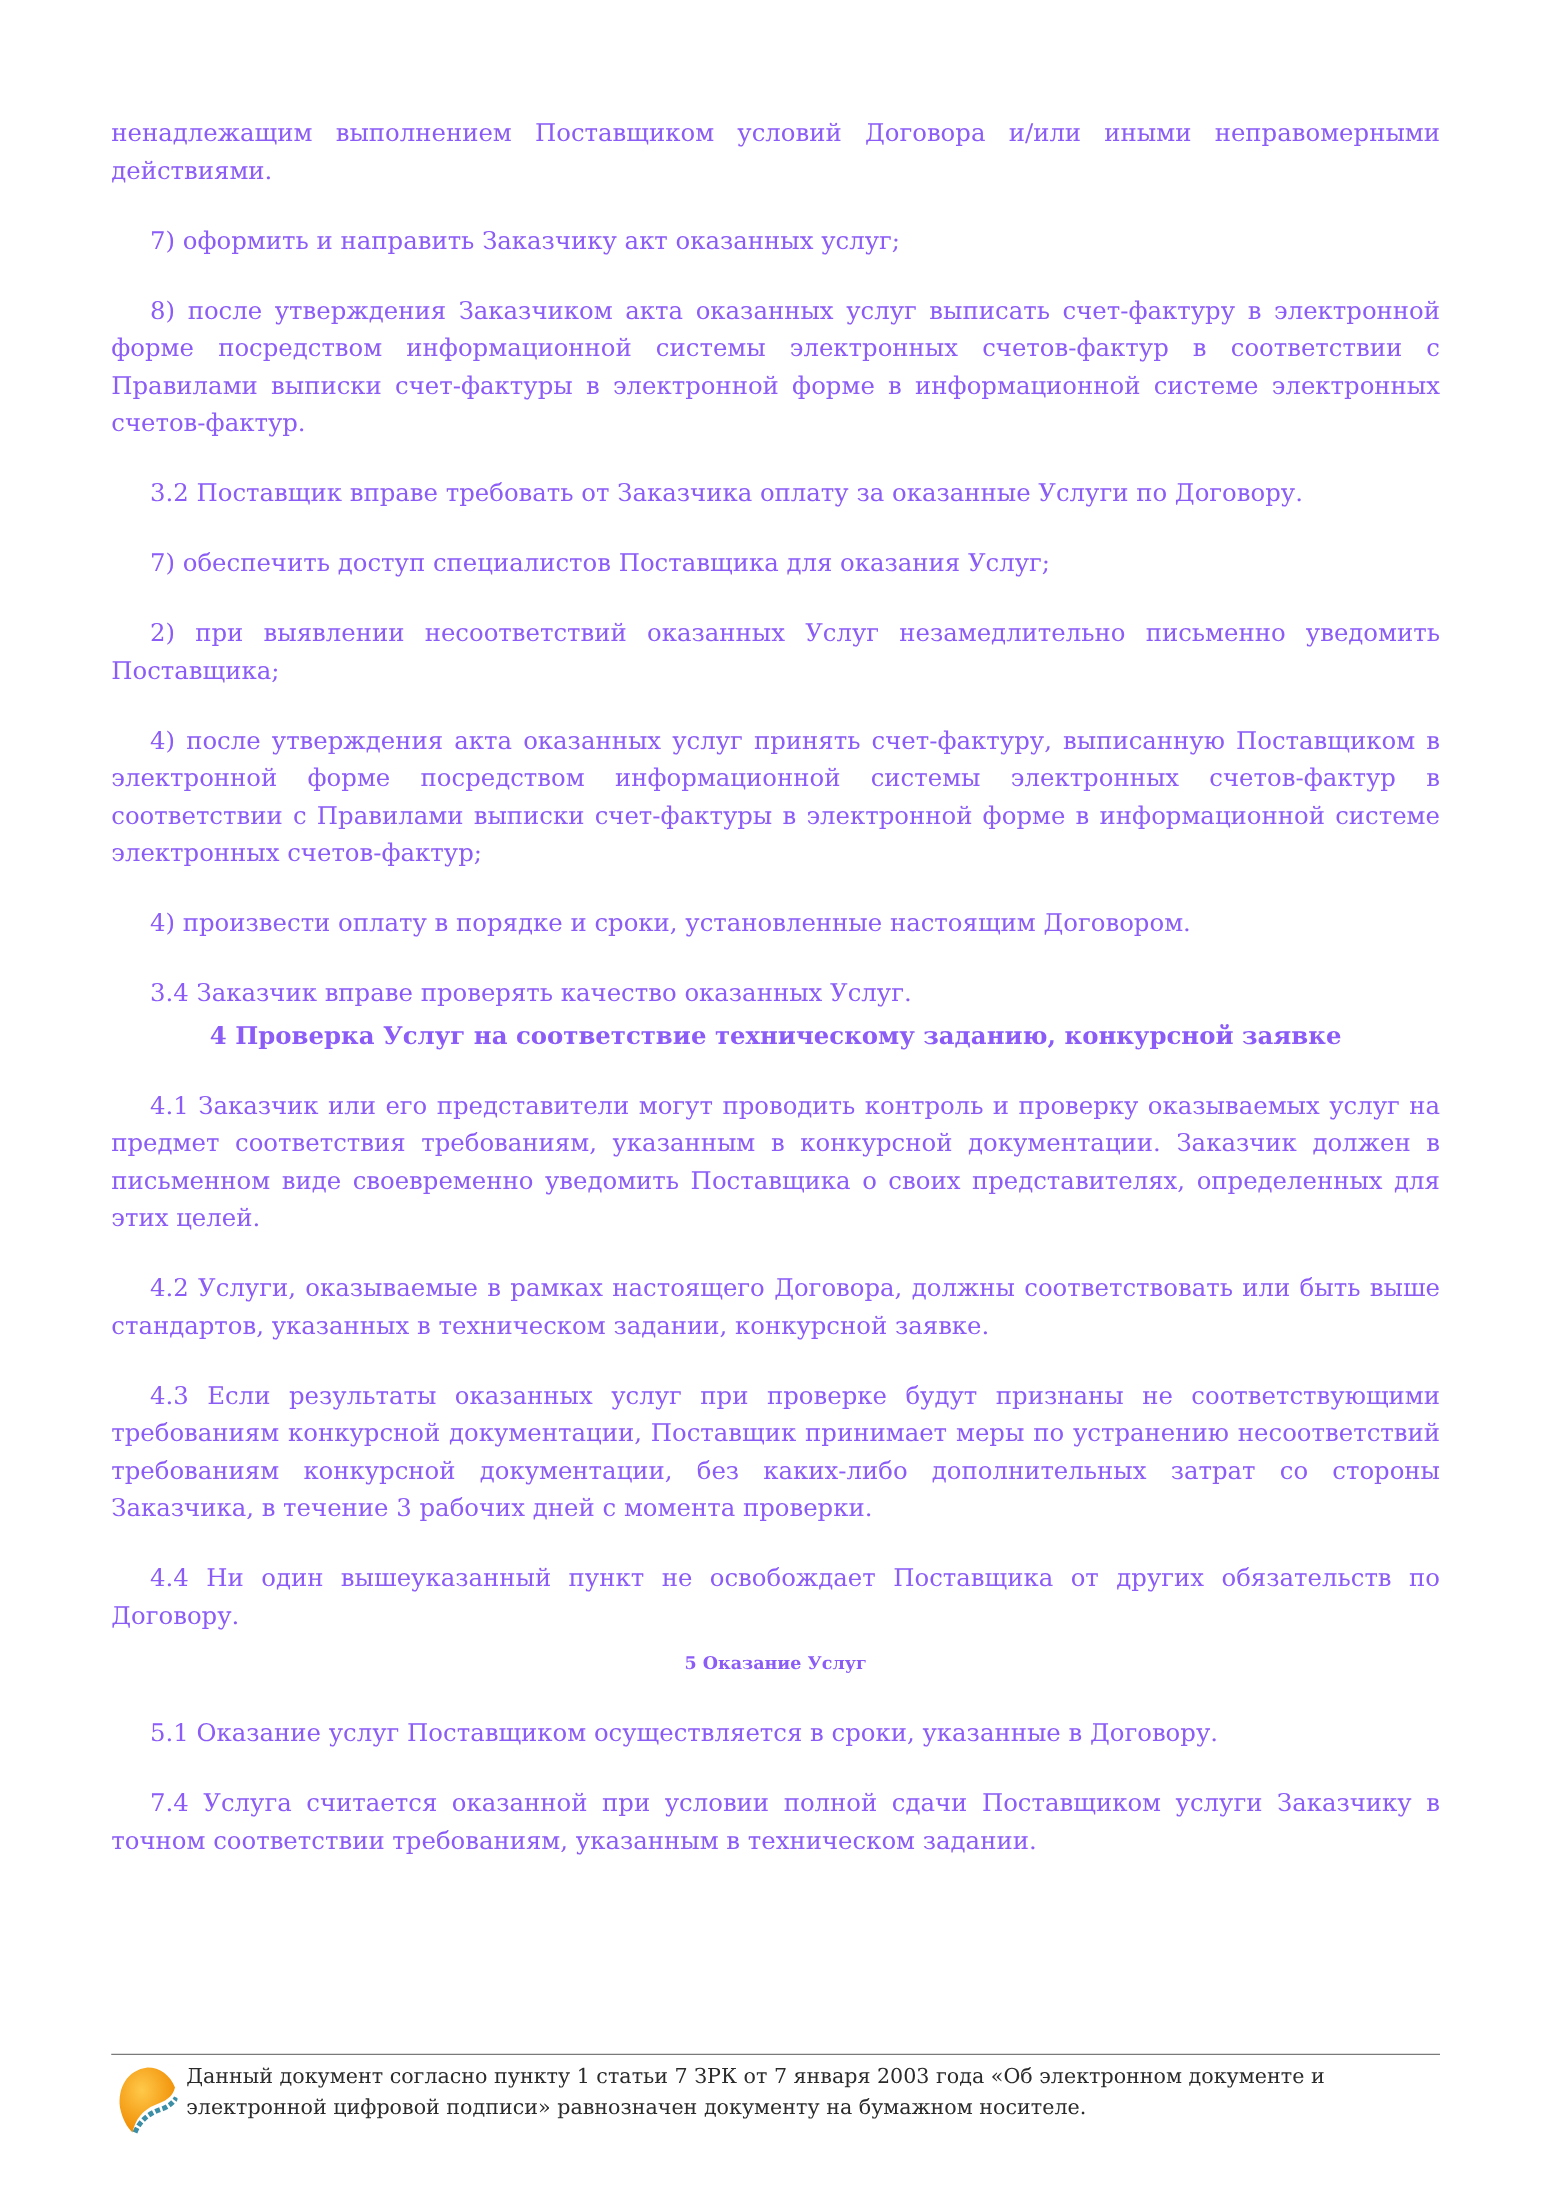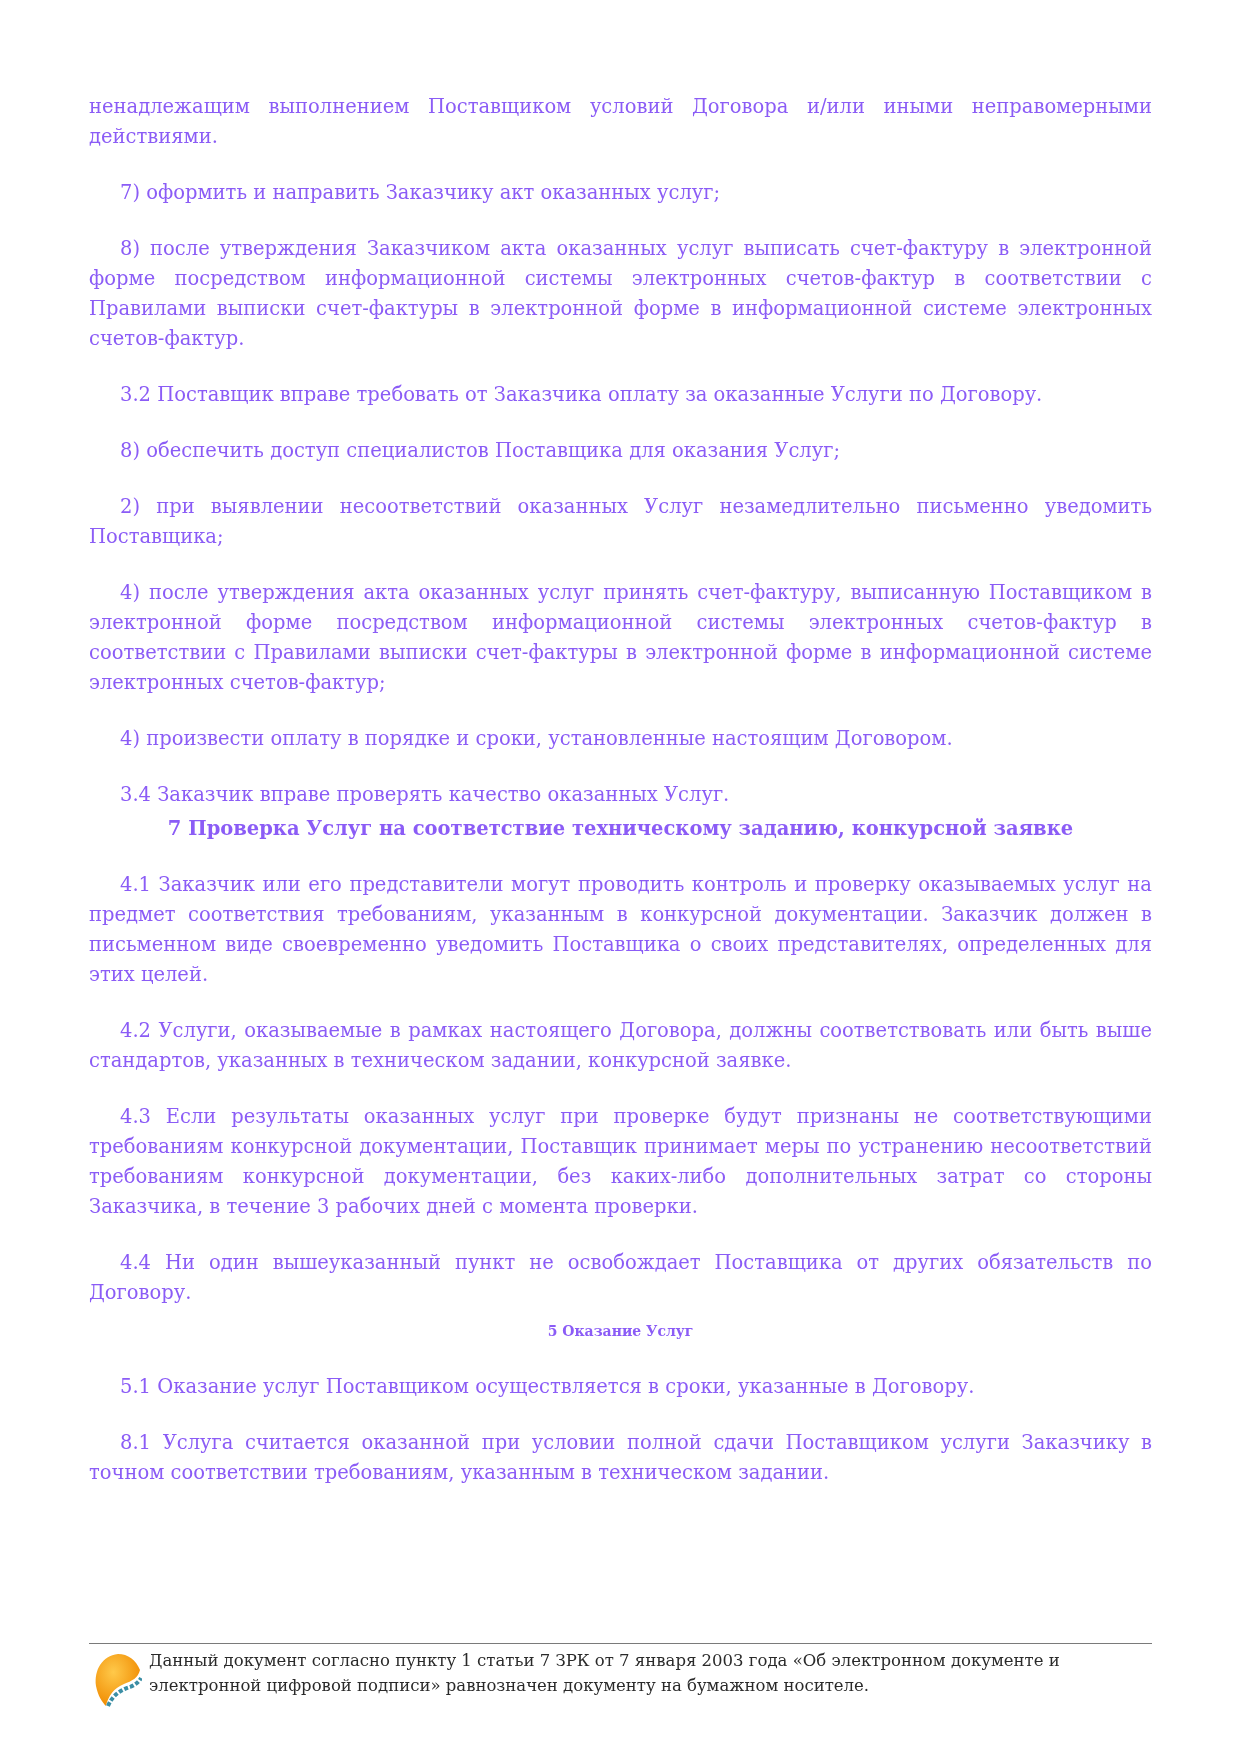--- a/index.html
+++ b/index.html
@@ -27,35 +27,35 @@
   .footer .text { position: absolute; left: 60px; top: 0; width: 1000px; }
 </style>
 </head>
 <body>
 
 <div class="page">
   <p class="p noindent">ненадлежащим выполнением Поставщиком условий Договора и/или иными неправомерными действиями.</p>
   <p class="p">7) оформить и направить Заказчику акт оказанных услуг;</p>
   <p class="p">8) после утверждения Заказчиком акта оказанных услуг выписать счет-фактуру в электронной форме посредством информационной системы электронных счетов-фактур в соответствии с Правилами выписки счет-фактуры в электронной форме в информационной системе электронных счетов-фактур.</p>
   <p class="p">3.2 Поставщик вправе требовать от Заказчика оплату за оказанные Услуги по Договору.</p>
-  <p class="p">8) обеспечить доступ специалистов Поставщика для оказания Услуг;</p>
+  <p class="p">7) обеспечить доступ специалистов Поставщика для оказания Услуг;</p>
   <p class="p">2) при выявлении несоответствий оказанных Услуг незамедлительно письменно уведомить Поставщика;</p>
   <p class="p">4) после утверждения акта оказанных услуг принять счет-фактуру, выписанную Поставщиком в электронной форме посредством информационной системы электронных счетов-фактур в соответствии с Правилами выписки счет-фактуры в электронной форме в информационной системе электронных счетов-фактур;</p>
   <p class="p">4) произвести оплату в порядке и сроки, установленные настоящим Договором.</p>
   <p class="p tight">3.4 Заказчик вправе проверять качество оказанных Услуг.</p>
 
-  <h2 class="h" style="font-size:19.5px;line-height:30px;">7 Проверка Услуг на соответствие техническому заданию, конкурсной заявке</h2>
+  <h2 class="h" style="font-size:19.5px;line-height:30px;">4 Проверка Услуг на соответствие техническому заданию, конкурсной заявке</h2>
   <p class="p">4.1 Заказчик или его представители могут проводить контроль и проверку оказываемых услуг на предмет соответствия требованиям, указанным в конкурсной документации. Заказчик должен в письменном виде своевременно уведомить Поставщика о своих представителях, определенных для этих целей.</p>
   <p class="p">4.2 Услуги, оказываемые в рамках настоящего Договора, должны соответствовать или быть выше стандартов, указанных в техническом задании, конкурсной заявке.</p>
   <p class="p">4.3 Если результаты оказанных услуг при проверке будут признаны не соответствующими требованиям конкурсной документации, Поставщик принимает меры по устранению несоответствий требованиям конкурсной документации, без каких-либо дополнительных затрат со стороны Заказчика, в течение 3 рабочих дней с момента проверки.</p>
   <p class="p tight">4.4 Ни один вышеуказанный пункт не освобождает Поставщика от других обязательств по Договору.</p>
 
   <h2 class="h" style="font-size:14px;line-height:30px;margin-top:8px;">5 Оказание Услуг</h2>
   <p class="p">5.1 Оказание услуг Поставщиком осуществляется в сроки, указанные в Договору.</p>
-  <p class="p">8.1 Услуга считается оказанной при условии полной сдачи Поставщиком услуги Заказчику в точном соответствии требованиям, указанным в техническом задании.</p>
+  <p class="p">7.4 Услуга считается оказанной при условии полной сдачи Поставщиком услуги Заказчику в точном соответствии требованиям, указанным в техническом задании.</p>
 </div>
 
 <div class="rule"></div>
 
 <div class="footer">
   <span class="logo">
     <svg width="50" height="56" viewBox="0 0 50 56">
       <defs>
         <radialGradient id="sun" cx="40%" cy="35%" r="70%">
           <stop offset="0%" stop-color="#ffc94a"></stop>

